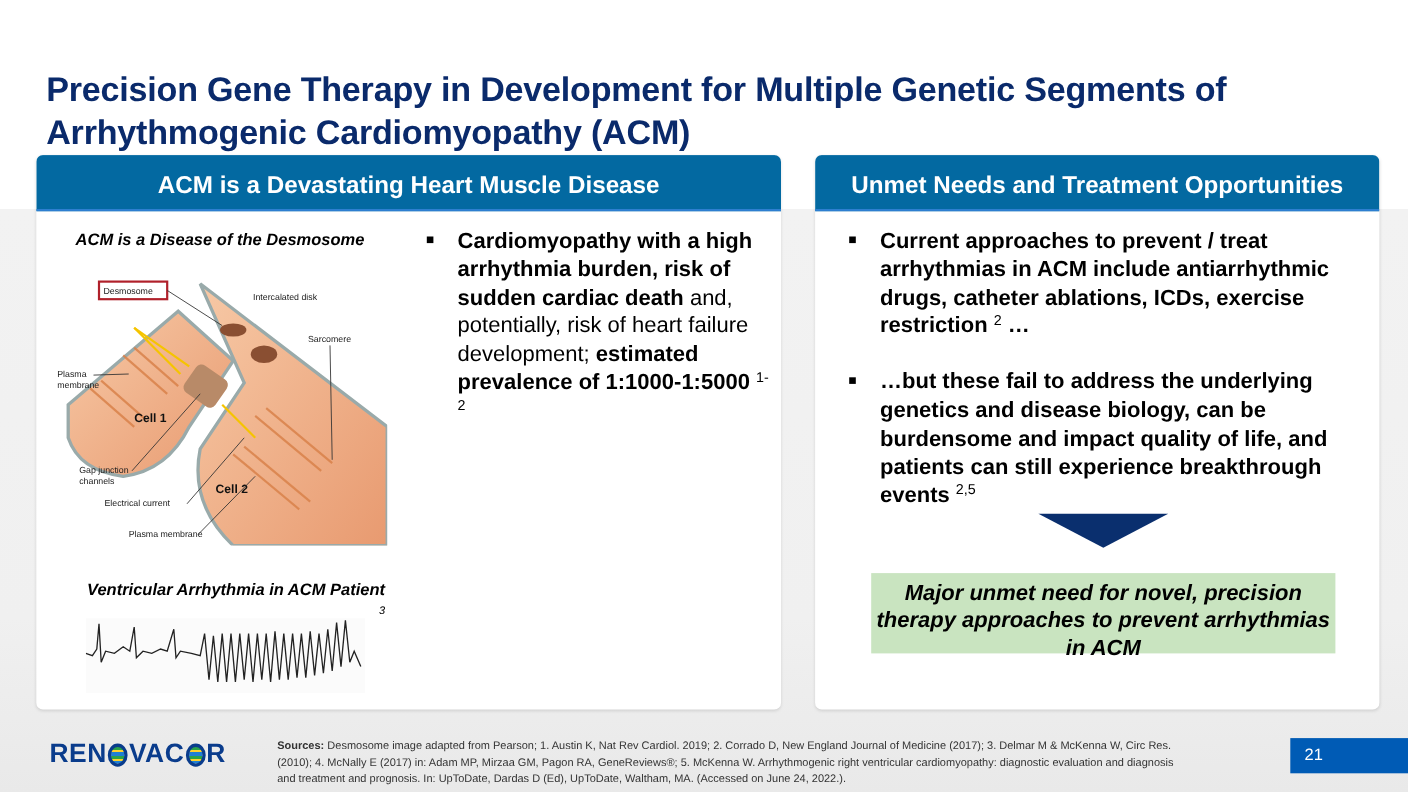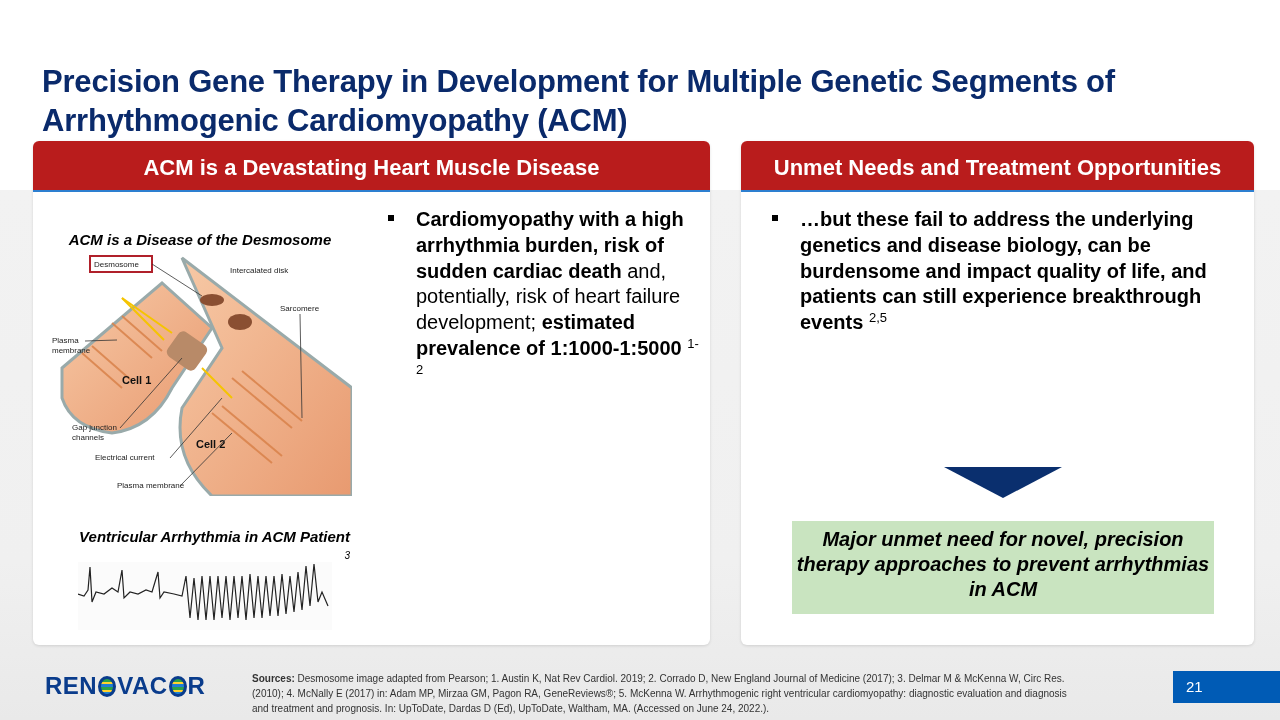--- a/index.html
+++ b/index.html
@@ -21,27 +21,27 @@
     background: linear-gradient(to bottom, #f2f2f2 0%, #f0f0f0 70%, #e9e9e9 100%);
   }
   .panel {
     position: absolute; background: #fff;
     border-radius: 6px; overflow: hidden;
     box-shadow: 0 1px 3px rgba(0,0,0,0.12);
   }
   .panel-left { left: 33px; top: 141px; width: 677px; height: 504px; }
   .panel-right { left: 741px; top: 141px; width: 513px; height: 504px; }
   .panel-head {
-    height: 51px; background: #b91c1c; color: #fff;
+    height: 51px; background: #0369a1; color: #fff;
     font-weight: bold; font-size: 22px; text-align: center;
     line-height: 54px; border-bottom: 2px solid #2d7fd0;
   }
   .diagram-caption {
     position: absolute; left: 40px; top: 210px; width: 320px;
-    text-align: center; font-weight: bold; font-style: italic; font-size: 15px; margin-top: 21px;
+    text-align: center; font-weight: bold; font-style: italic; font-size: 15px;
   }
   .diagram {
     position: absolute; left: 52px; top: 238px; width: 300px; height: 258px;
   }
   .ecg-caption {
     position: absolute; left: 70px; top: 527px; width: 280px;
     text-align: right; font-weight: bold; font-style: italic; font-size: 15px; line-height: 19px;
   }
   .ecg-caption sup { font-size: 10px; font-weight: normal; }
   .ecg { position: absolute; left: 78px; top: 562px; width: 254px; height: 68px; }
@@ -55,21 +55,21 @@
   .bullets-right { left: 770px; top: 207px; width: 480px; font-size: 20px; line-height: 25.8px; }
   .bullets-right li { margin-bottom: 25px; }
   .bullets sup { font-size: 13px; font-weight: normal; vertical-align: 7px; line-height: 0; }
   .b { font-weight: bold; }
   .arrow {
     position: absolute; left: 944px; top: 467px; width: 0; height: 0;
     border-left: 59px solid transparent; border-right: 59px solid transparent;
     border-top: 31px solid #0a2f6e;
   }
   .need-box {
-    position: absolute; left: 792px; top: 521px; width: 422px; height: 93px;
+    position: absolute; left: 792px; top: 521px; width: 422px; height: 73px;
     background: #c9e4c0; text-align: center;
     font-weight: bold; font-style: italic; font-size: 20px; line-height: 25px;
     padding-top: 6px;
   }
   .logo {
     position: absolute; left: 45px; top: 673px; height: 26px;
     font-weight: bold; font-size: 24px; color: #0a3c8c; letter-spacing: 0.5px;
     display: flex; align-items: center;
   }
   .logo .o {
@@ -174,20 +174,23 @@
     <span class="b">Cardiomyopathy with a high arrhythmia burden, risk of sudden cardiac death</span><span> and, potentially, risk of heart failure development; </span><span class="b">estimated prevalence of 1:1000-1:5000</span> <sup>1-2</sup>
   </li>
 </ul>
 
 <div class="panel panel-right">
   <div class="panel-head">Unmet Needs and Treatment Opportunities</div>
 </div>
 
 <ul class="bullets bullets-right">
   <li>
+    <span class="b">Current approaches to prevent / treat arrhythmias in ACM include antiarrhythmic drugs, catheter ablations, ICDs, exercise restriction</span> <sup>2</sup><span class="b"> …</span>
+  </li>
+  <li>
     <span class="b">…but these fail to address the underlying genetics and disease biology, can be burdensome and impact quality of life, and patients can still experience breakthrough events</span> <sup>2,5</sup>
   </li>
 </ul>
 
 <div class="arrow"></div>
 
 <div class="need-box">Major unmet need for novel, precision therapy approaches to prevent arrhythmias in ACM</div>
 
 <div class="logo">
   <span>REN</span>

